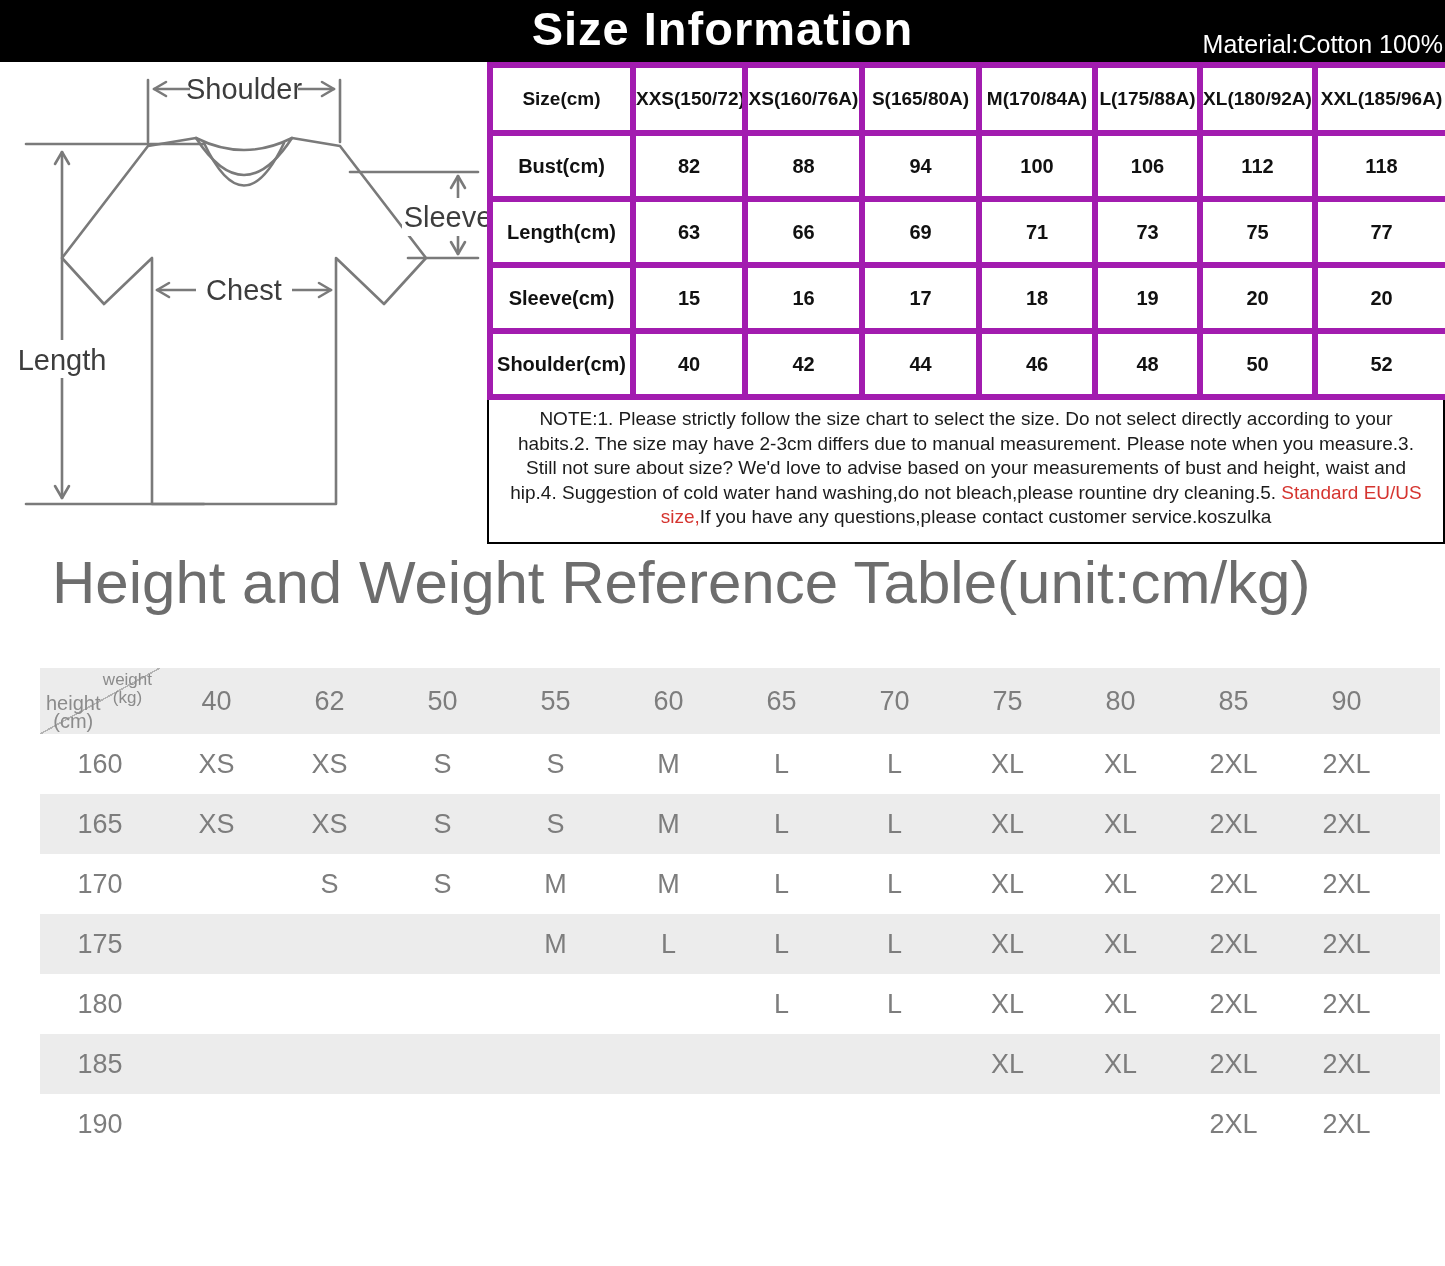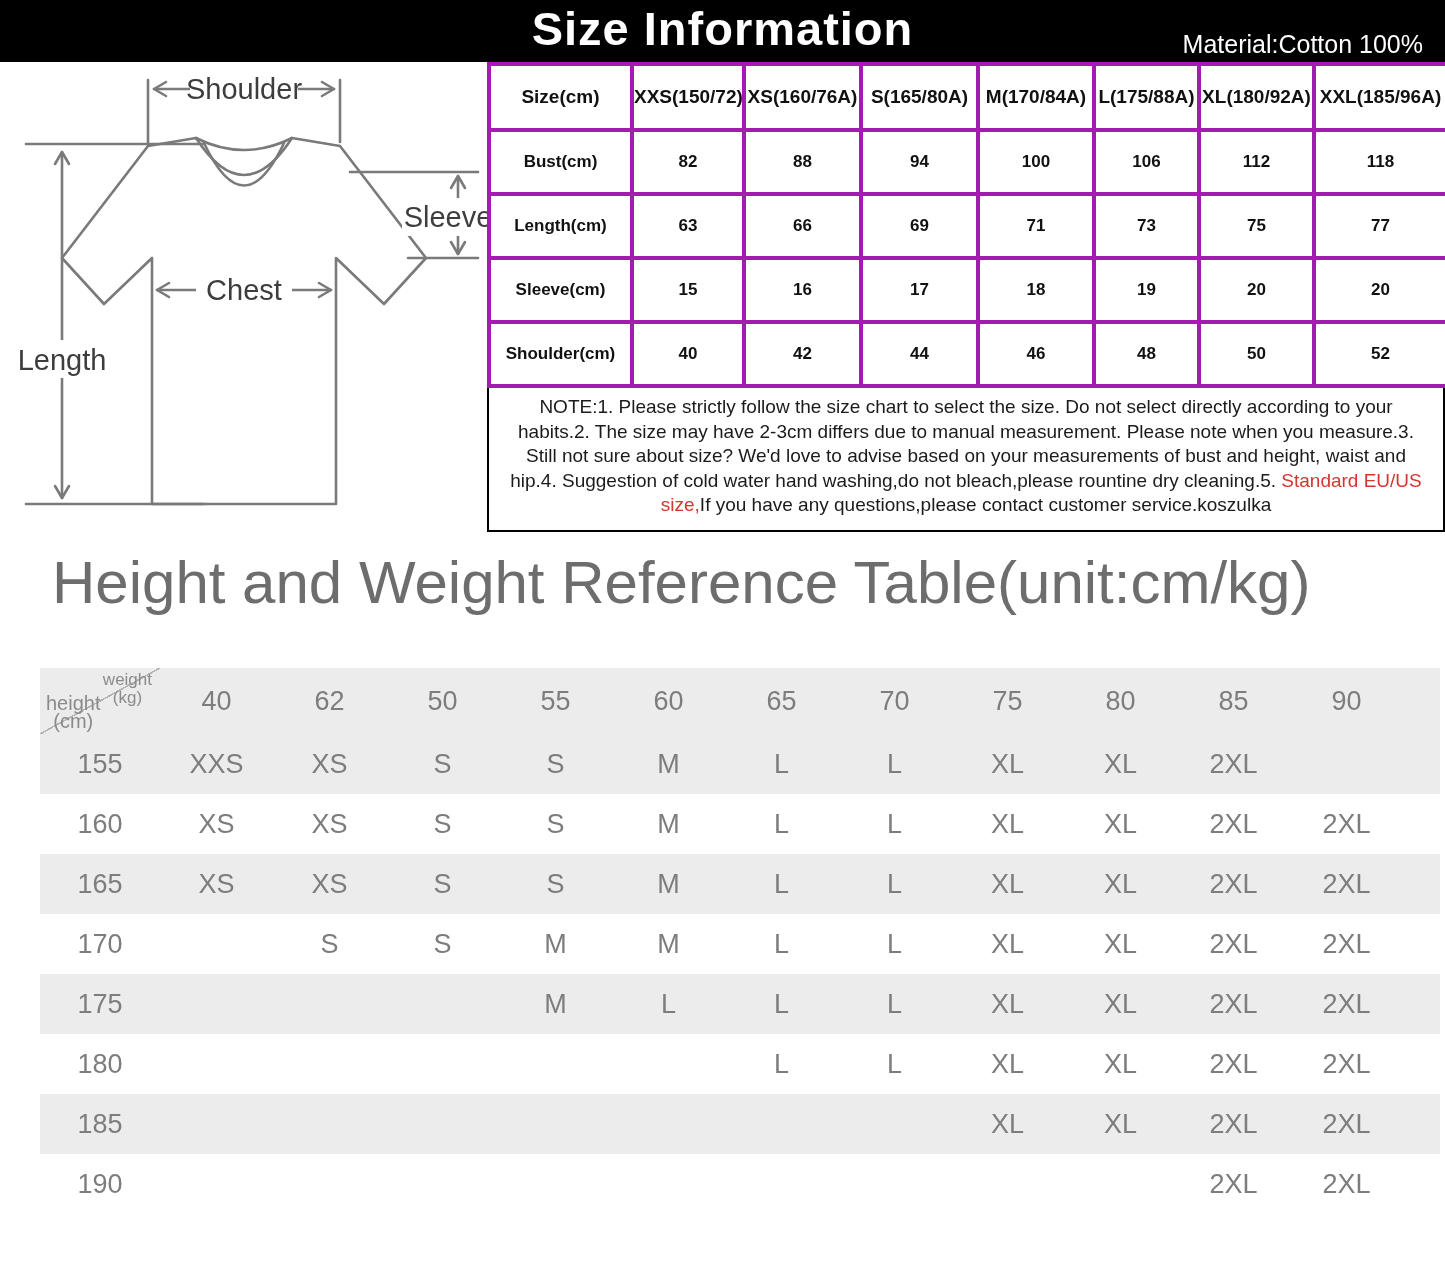--- a/index.html
+++ b/index.html
@@ -7,37 +7,37 @@
     width:1445px;height:1266px;position:relative;overflow:hidden;background:#fff;
     font-family:"Liberation Sans","DejaVu Sans",sans-serif;color:#111;
   }
   
   .topbar{position:absolute;left:0;top:0;width:1445px;height:62px;background:#000;}
   .topbar .title{
     position:absolute;left:0;top:1px;width:100%;text-align:center;
     color:#fff;font-size:47px;font-weight:700;letter-spacing:1px;
   }
   .topbar .material{
-    position:absolute;right:22px;bottom:3px;color:#fff;font-size:25px;font-weight:400;
+    position:absolute;right:2px;bottom:3px;color:#fff;font-size:25px;font-weight:400;
   }
   
   .diagram{position:absolute;left:0;top:62px;width:487px;height:478px;}
   .diagram svg{display:block;}
   .diagram path,.diagram line,.diagram polyline{stroke:#7a7a7a;stroke-width:2.6;fill:none;stroke-linejoin:round;stroke-linecap:round;}
   .diagram text{font-family:"Liberation Sans","DejaVu Sans",sans-serif;font-size:29px;fill:#3d3d3d;}
   .diagram rect{fill:#fff;}
   
   .size-wrap{position:absolute;left:487px;top:62px;width:958px;}
   table.size{border-collapse:collapse;table-layout:fixed;width:958px;}
   table.size th,table.size td{
-    border:4px solid #a21caf;text-align:center;vertical-align:middle;
+    border:6px solid #a21caf;text-align:center;vertical-align:middle;
     font-size:19px;font-weight:700;white-space:nowrap;overflow:hidden;padding:0;
   }
   table.size thead th{height:62px;font-size:19px;}
-  table.size tbody th,table.size tbody td{height:60px;font-size:17px;border-radius:23px;}
+  table.size tbody th,table.size tbody td{height:60px;font-size:20px;border-radius:23px;}
   .note{
     border:2px solid #000;border-top:none;height:130px;padding:7px 12px 5px 12px;
     text-align:center;font-size:19px;line-height:24.5px;color:#1b1b1b;
   }
   
   .ref-title{
     position:absolute;left:52px;top:548px;width:1400px;
     font-size:60px;font-weight:400;color:#6d6d6d;letter-spacing:0;white-space:nowrap;
   }
   .ref-wrap{position:absolute;left:40px;top:668px;width:1400px;}
@@ -216,35 +216,20 @@
           <th>65</th>
           <th>70</th>
           <th>75</th>
           <th>80</th>
           <th>85</th>
           <th>90</th>
           <th></th>
         </tr>
     </thead>
     <tbody>
-        <tr class="alt">
-          <th>155</th>
-          <td>XXS</td>
-          <td>XS</td>
-          <td>S</td>
-          <td>S</td>
-          <td>M</td>
-          <td>L</td>
-          <td>L</td>
-          <td>XL</td>
-          <td>XL</td>
-          <td>2XL</td>
-          <td></td>
-          <td></td>
-        </tr>
         <tr>
           <th>160</th>
           <td>XS</td>
           <td>XS</td>
           <td>S</td>
           <td>S</td>
           <td>M</td>
           <td>L</td>
           <td>L</td>
           <td>XL</td>

